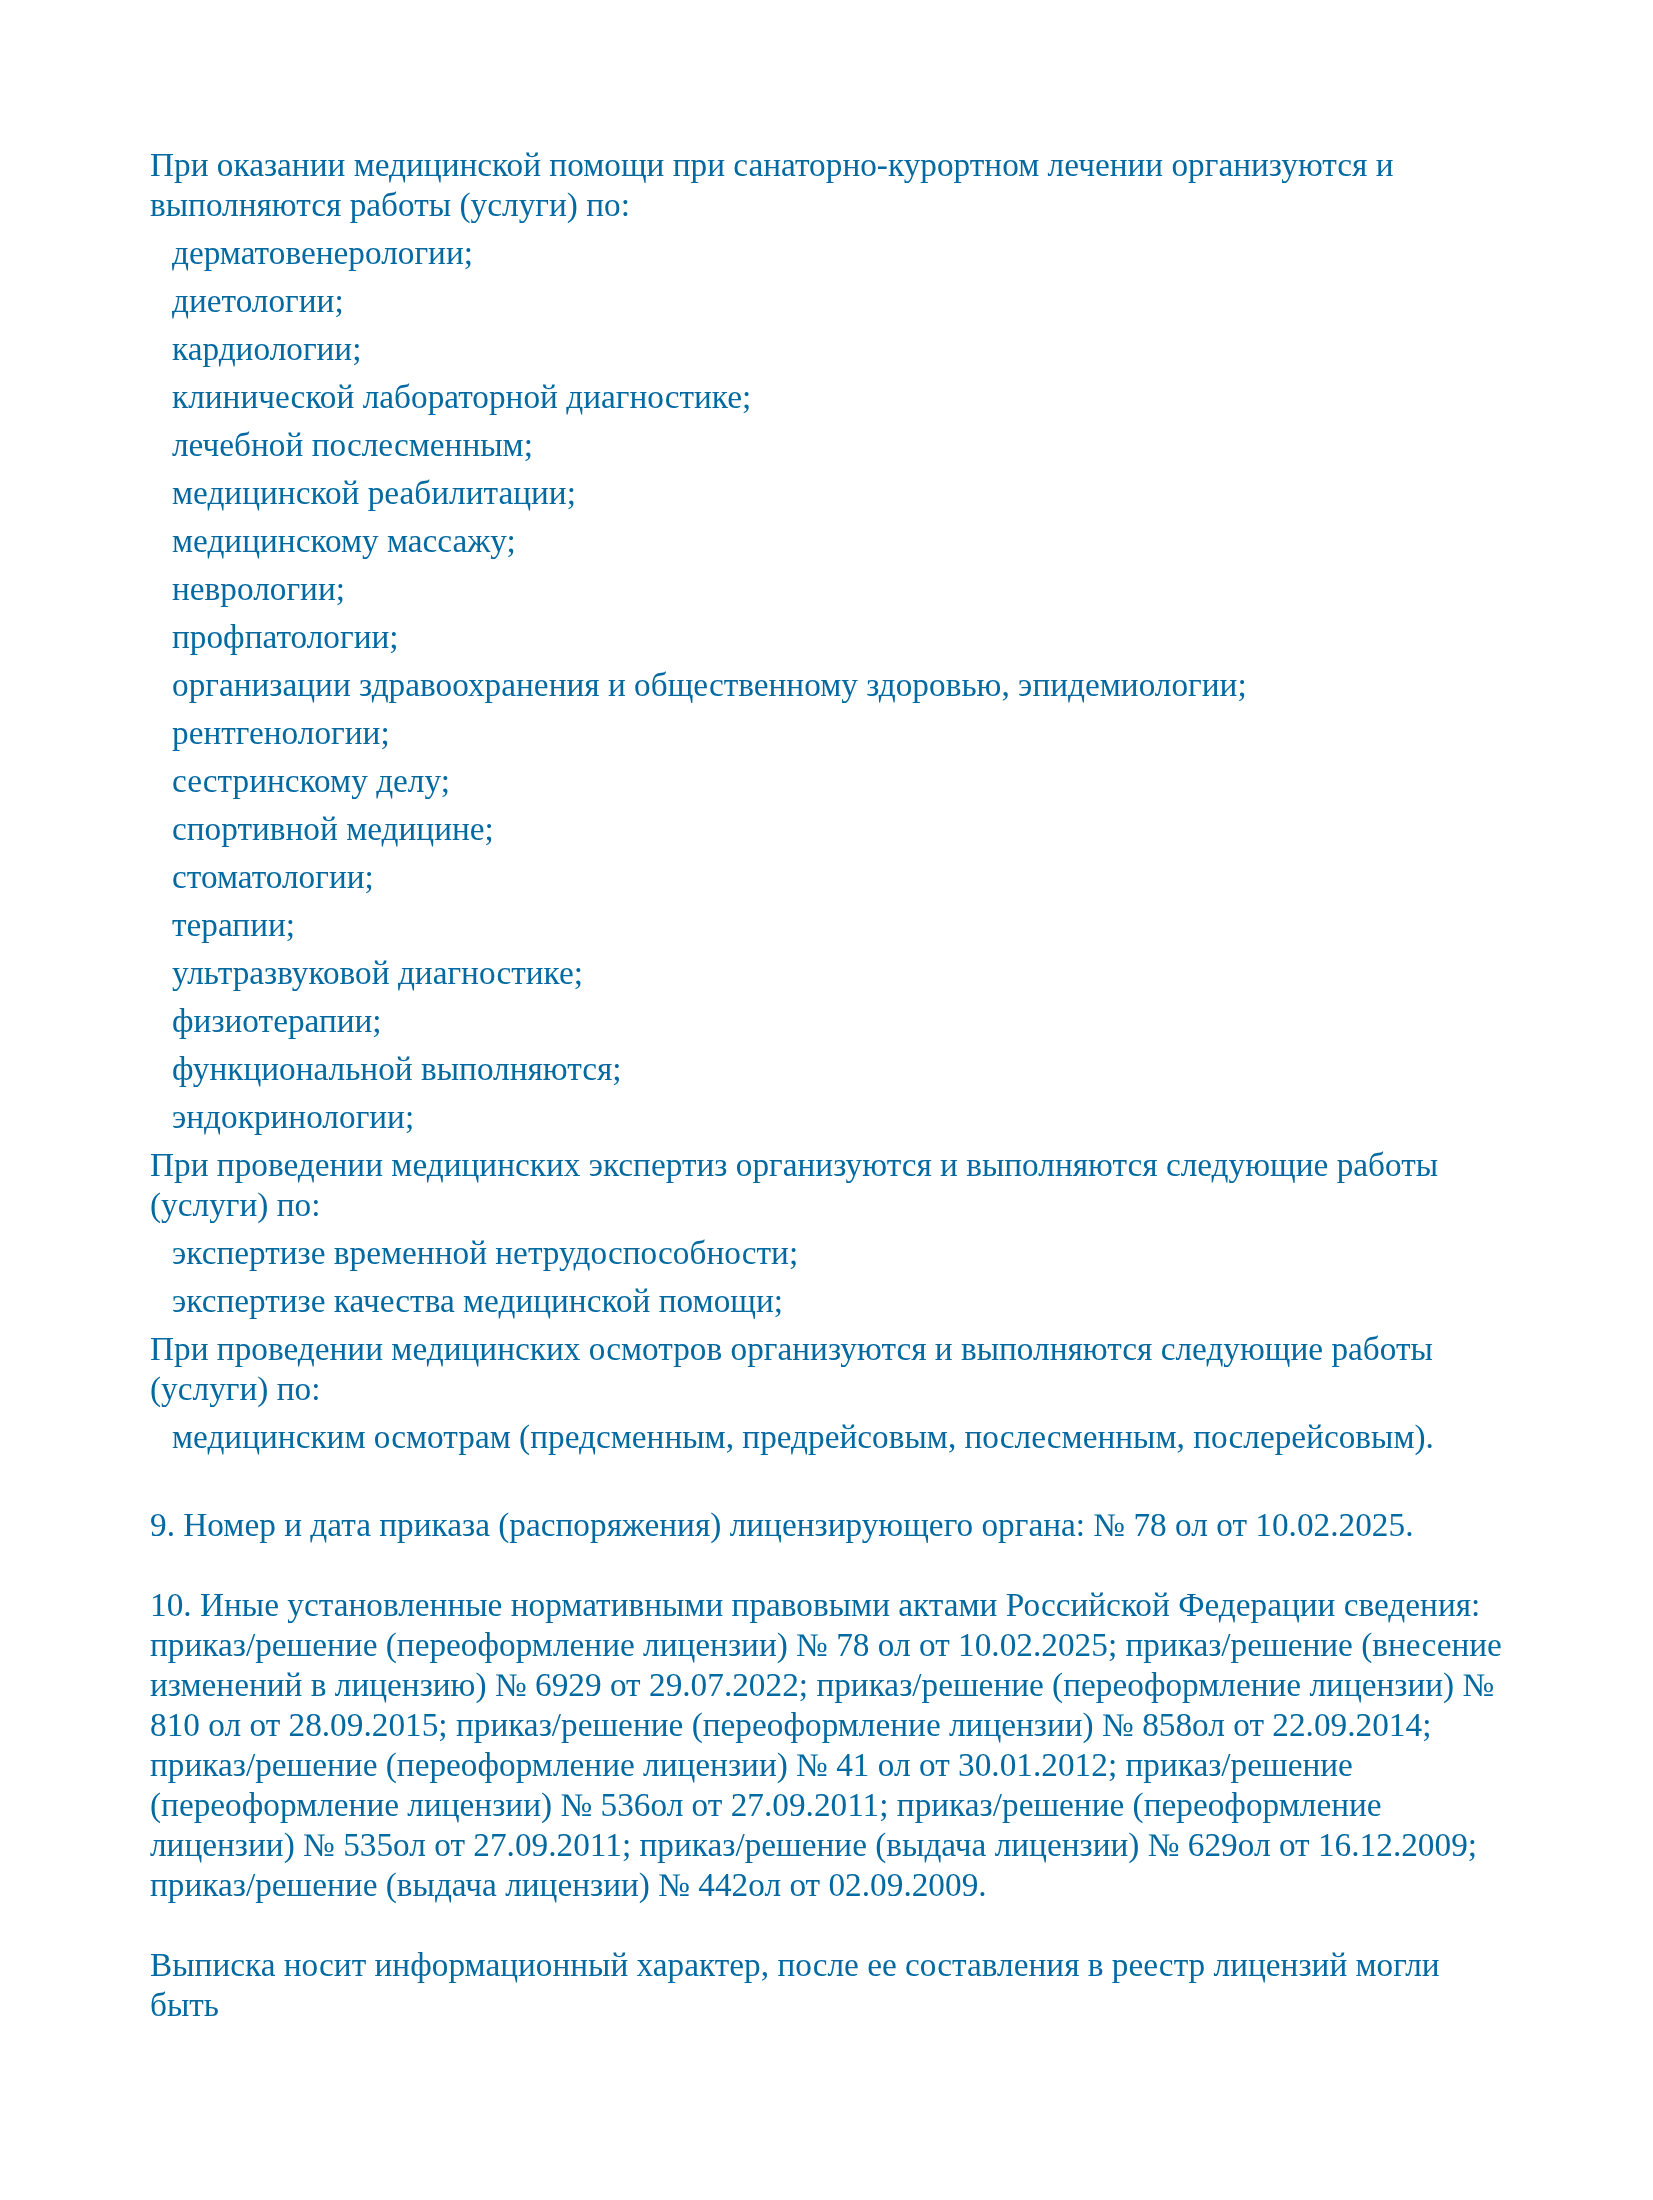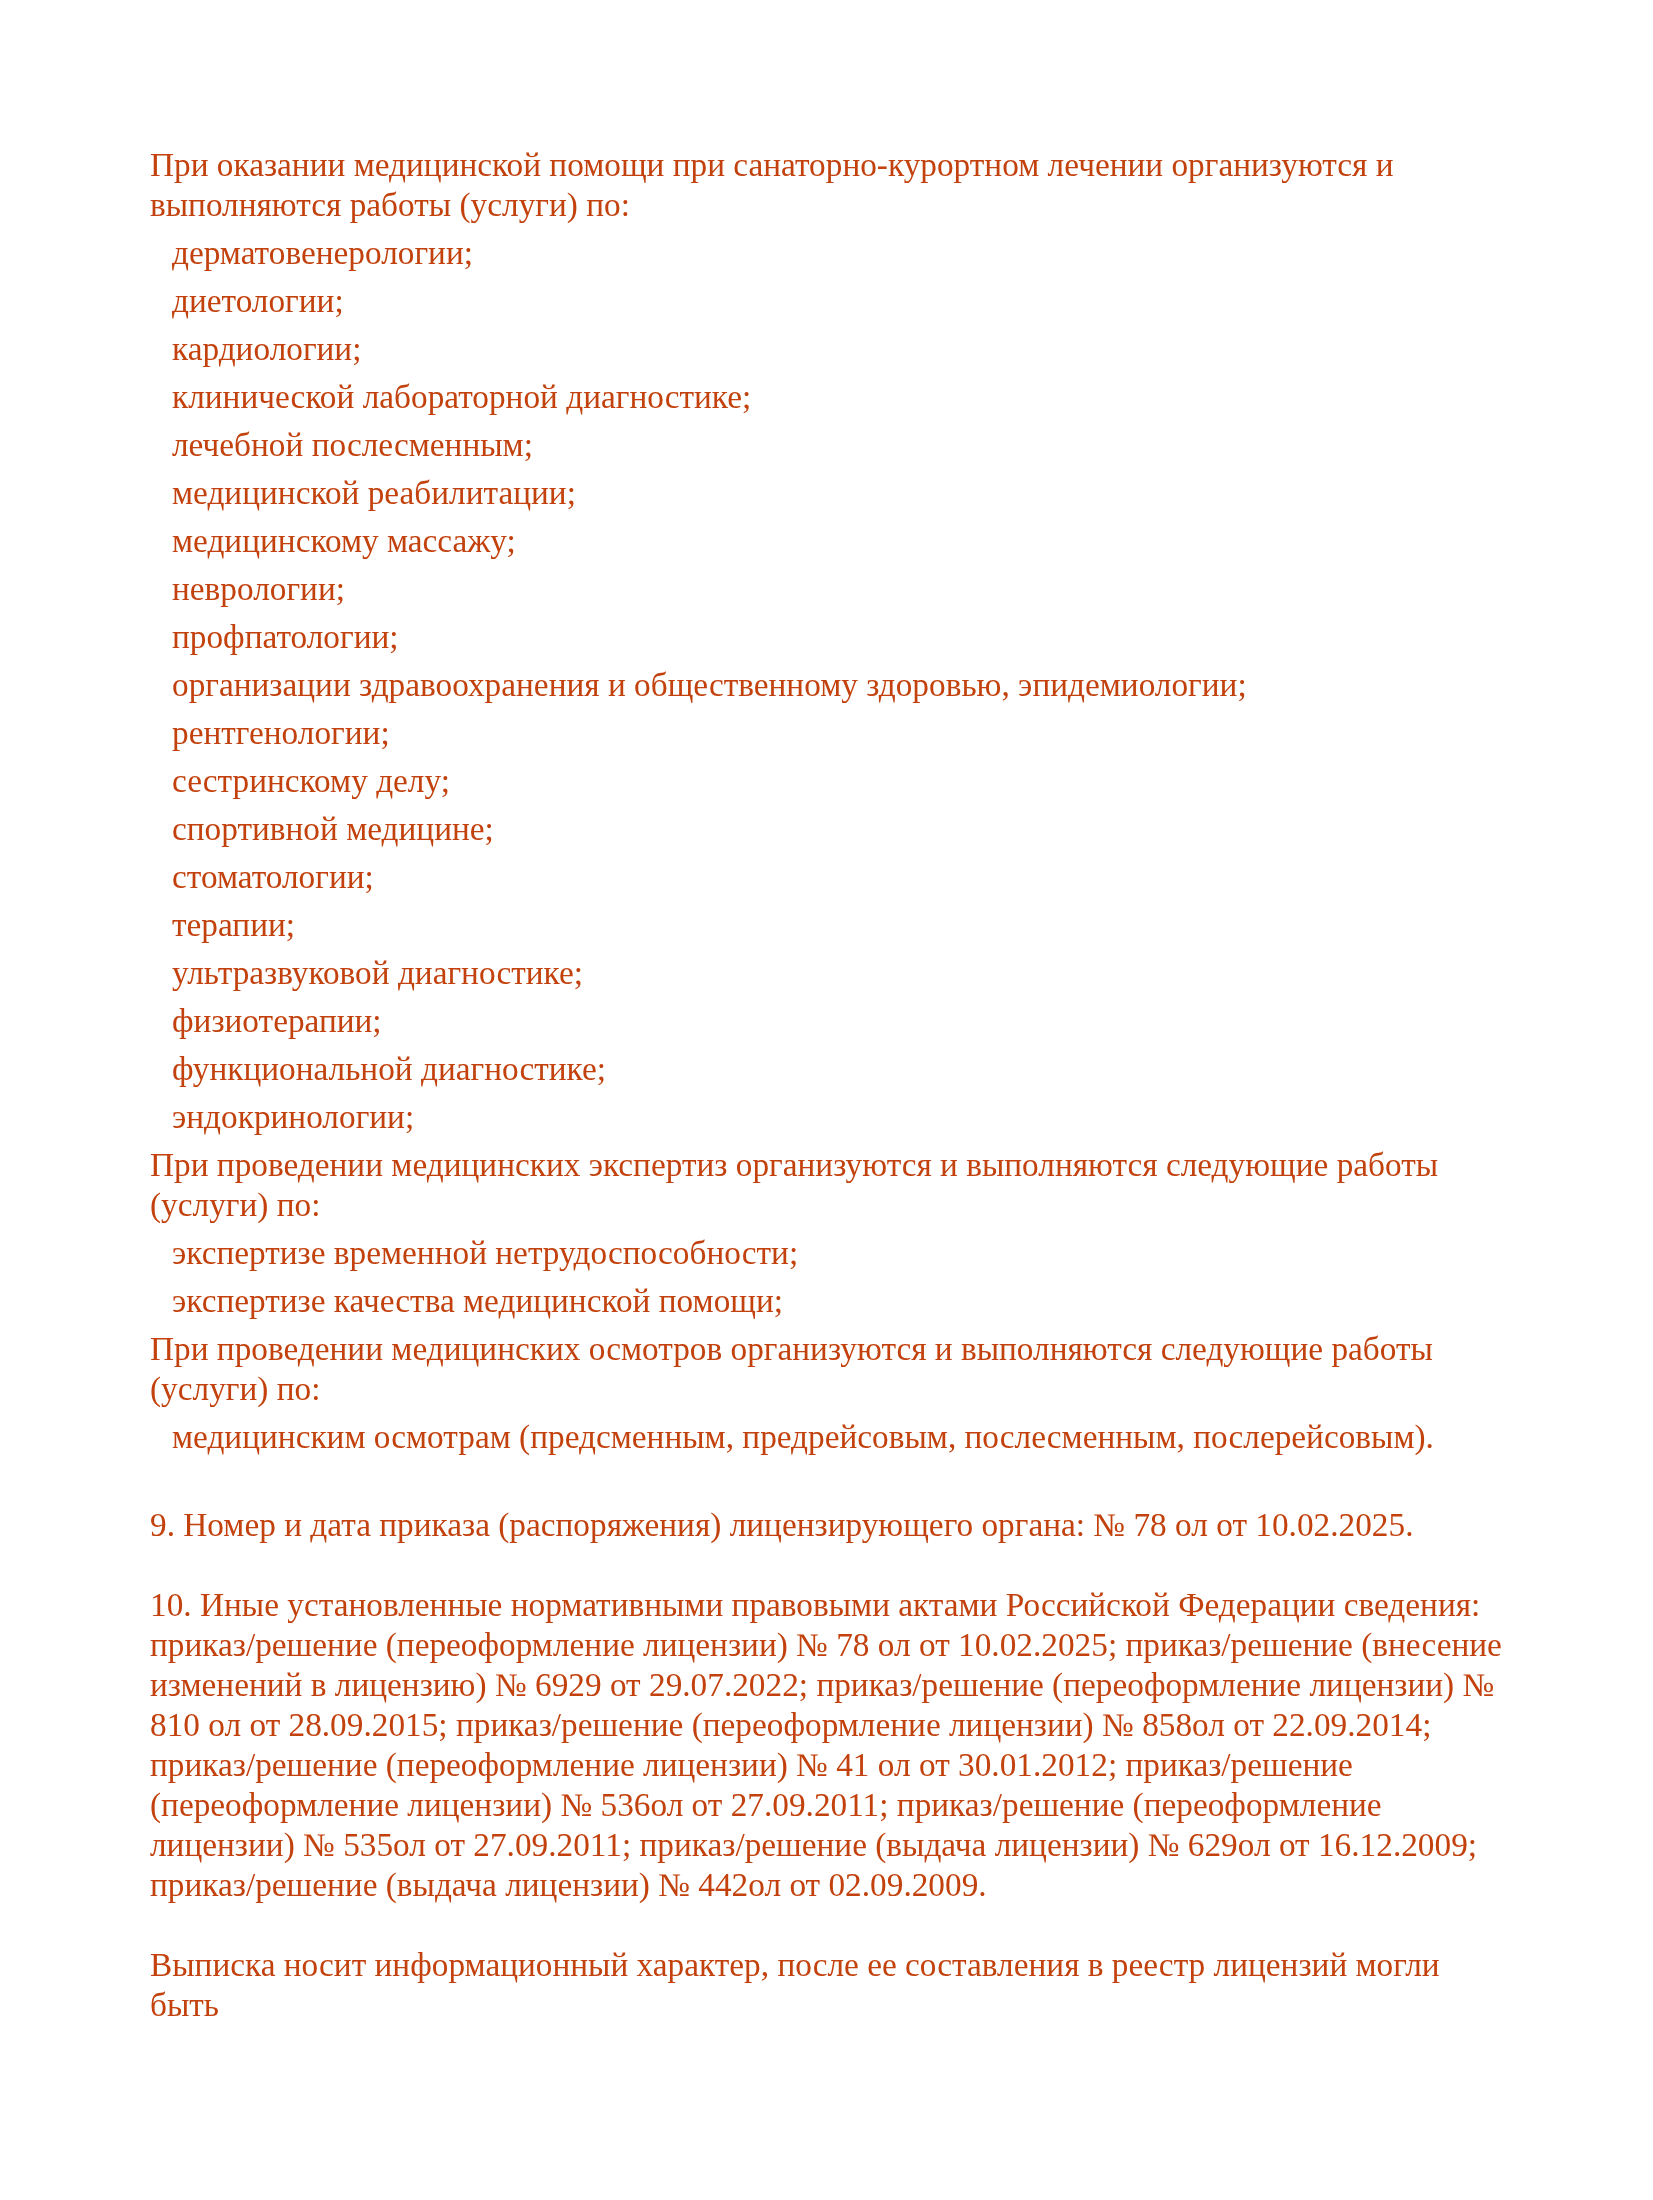--- a/index.html
+++ b/index.html
@@ -10,21 +10,21 @@
   .page {
     position: relative;
     width: 1653px;
     height: 2200px;
     background: #ffffff;
     box-sizing: border-box;
     padding: 145px 138px 0 150px;
     font-family: "Liberation Serif", "DejaVu Serif", serif;
     font-size: 33.3px;
     line-height: 40px;
-    color: #c2410c;
+    color: #0369a1;
     overflow: hidden;
   }
   .p {
     margin: 0;
     text-align: left;
   }
   .li {
     margin: 8px;
     padding-left: 14px;
     text-align: left;
@@ -49,21 +49,21 @@
       <div class="li">неврологии;</div>
       <div class="li">профпатологии;</div>
       <div class="li">организации здравоохранения и общественному здоровью, эпидемиологии;</div>
       <div class="li">рентгенологии;</div>
       <div class="li">сестринскому делу;</div>
       <div class="li">спортивной медицине;</div>
       <div class="li">стоматологии;</div>
       <div class="li">терапии;</div>
       <div class="li">ультразвуковой диагностике;</div>
       <div class="li">физиотерапии;</div>
-      <div class="li">функциональной диагностике;</div>
+      <div class="li">функциональной выполняются;</div>
       <div class="li">эндокринологии;</div>
       <div class="p">При проведении медицинских экспертиз организуются и выполняются следующие работы (услуги) по:</div>
       <div class="li">экспертизе временной нетрудоспособности;</div>
       <div class="li">экспертизе качества медицинской помощи;</div>
       <div class="p">При проведении медицинских осмотров организуются и выполняются следующие работы (услуги) по:</div>
       <div class="li">медицинским осмотрам (предсменным, предрейсовым, послесменным, послерейсовым).</div>
       <div class="gap"></div>
       <div class="p">9. Номер и дата приказа (распоряжения) лицензирующего органа: № 78 ол от 10.02.2025.</div>
       <div class="gap"></div>
       <div class="p">10. Иные установленные нормативными правовыми актами Российской Федерации сведения: приказ/решение (переоформление лицензии) № 78 ол от 10.02.2025; приказ/решение (внесение изменений в лицензию) № 6929 от 29.07.2022; приказ/решение (переоформление лицензии) № 810 ол от 28.09.2015; приказ/решение (переоформление лицензии) № 858ол от 22.09.2014; приказ/решение (переоформление лицензии) № 41 ол от 30.01.2012; приказ/решение (переоформление лицензии) № 536ол от 27.09.2011; приказ/решение (переоформление лицензии) № 535ол от 27.09.2011; приказ/решение (выдача лицензии) № 629ол от 16.12.2009; приказ/решение (выдача лицензии) № 442ол от 02.09.2009.</div>

